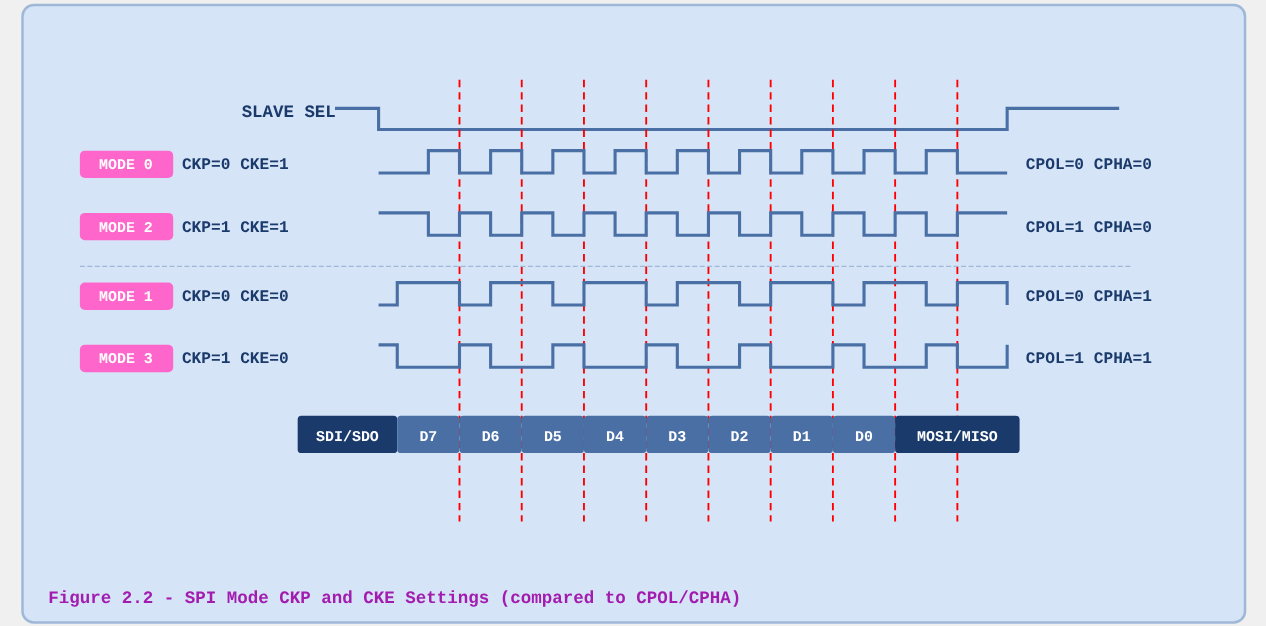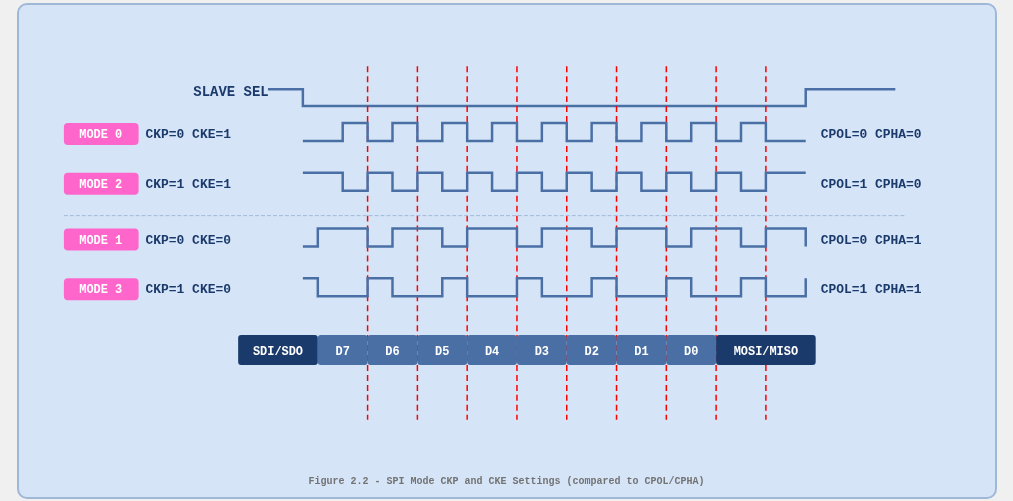--- a/index.html
+++ b/index.html
@@ -21,24 +21,23 @@
       border-radius: 10px;
       padding: 20px 20px 10px 20px;
       display: flex;
       flex-direction: column;
     }
     .diagram-area {
       flex: 1;
       position: relative;
     }
     .caption {
-      text-align: center;
-      font-size: 10px;
+      font-size: 14px;
       font-weight: bold;
-      color: #737373;
+      color: #a21caf;
       padding-top: 10px;
       font-family: 'Courier New', Courier, monospace;
     }
 
     
     .diagram-svg {
       width: 100%;
       height: 100%;
     }
   </style>

